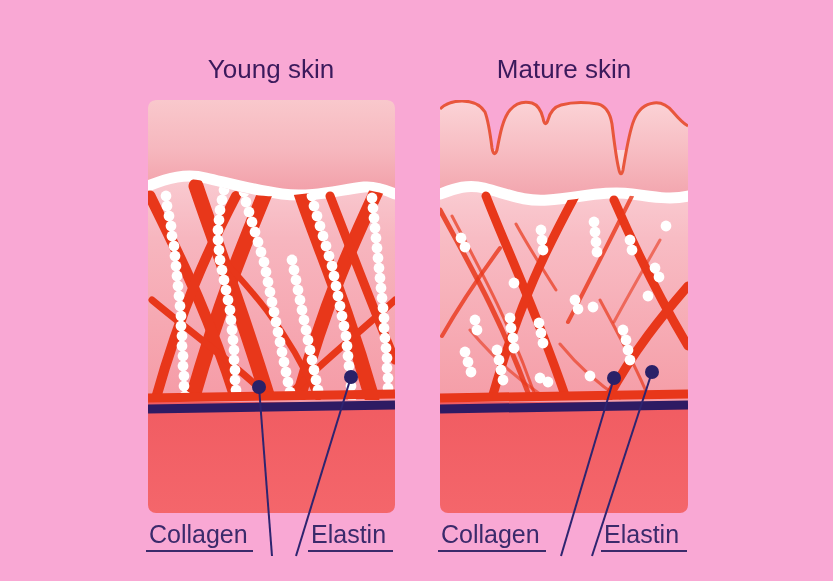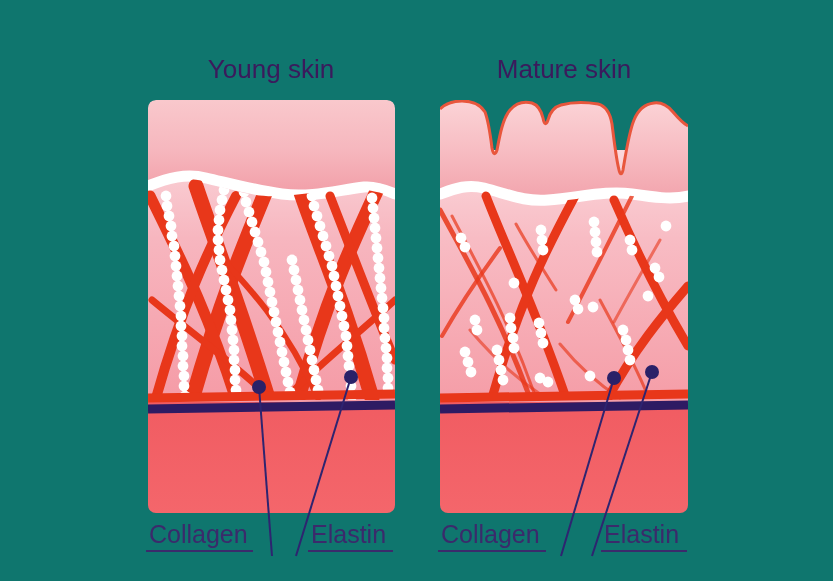--- a/index.html
+++ b/index.html
@@ -12,21 +12,21 @@
     width: 833px;
     height: 581px;
     font-family: "Liberation Sans", sans-serif;
     overflow: hidden;
     position: relative;
   }
   #stage {
     position: relative;
     width: 833px;
     height: 581px;
-    background: #0f766e;
+    background: #f9a8d4;
   }
   #stage svg {
     position: absolute;
     left: 0;
     top: 0;
     display: block;
   }
   .panel-title {
     font-size: 26px;
     fill: #3B1A5C;

